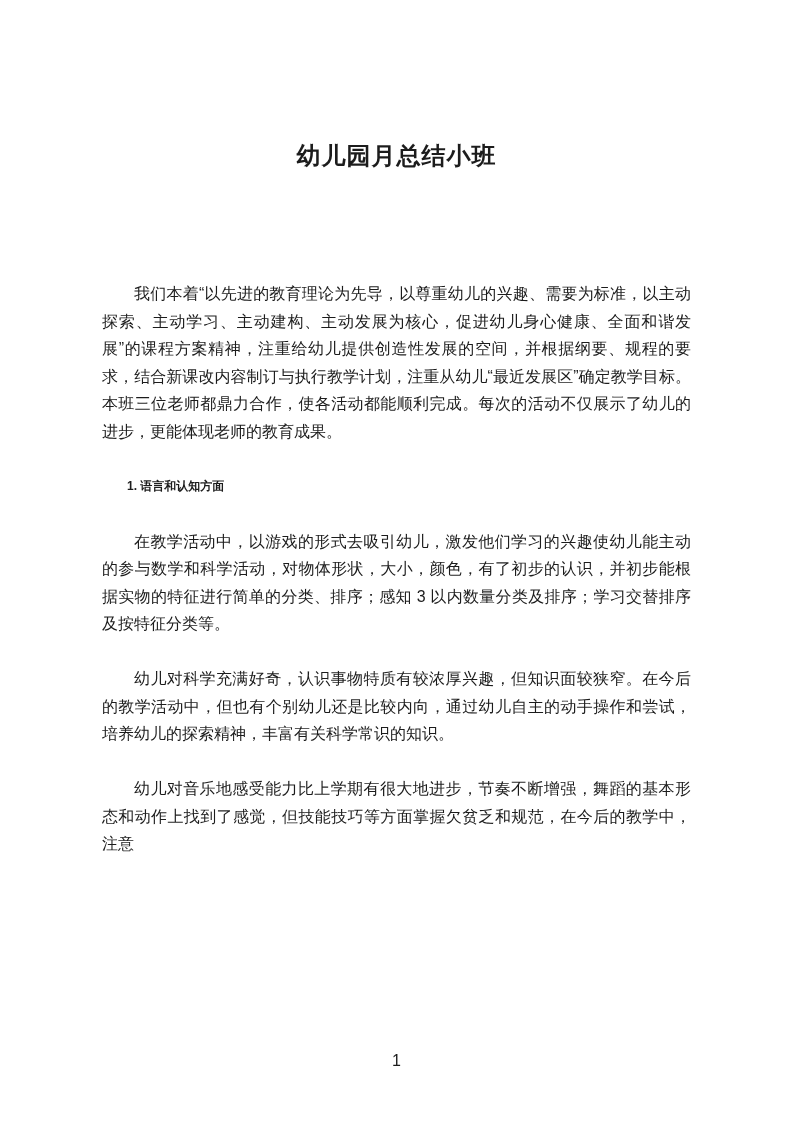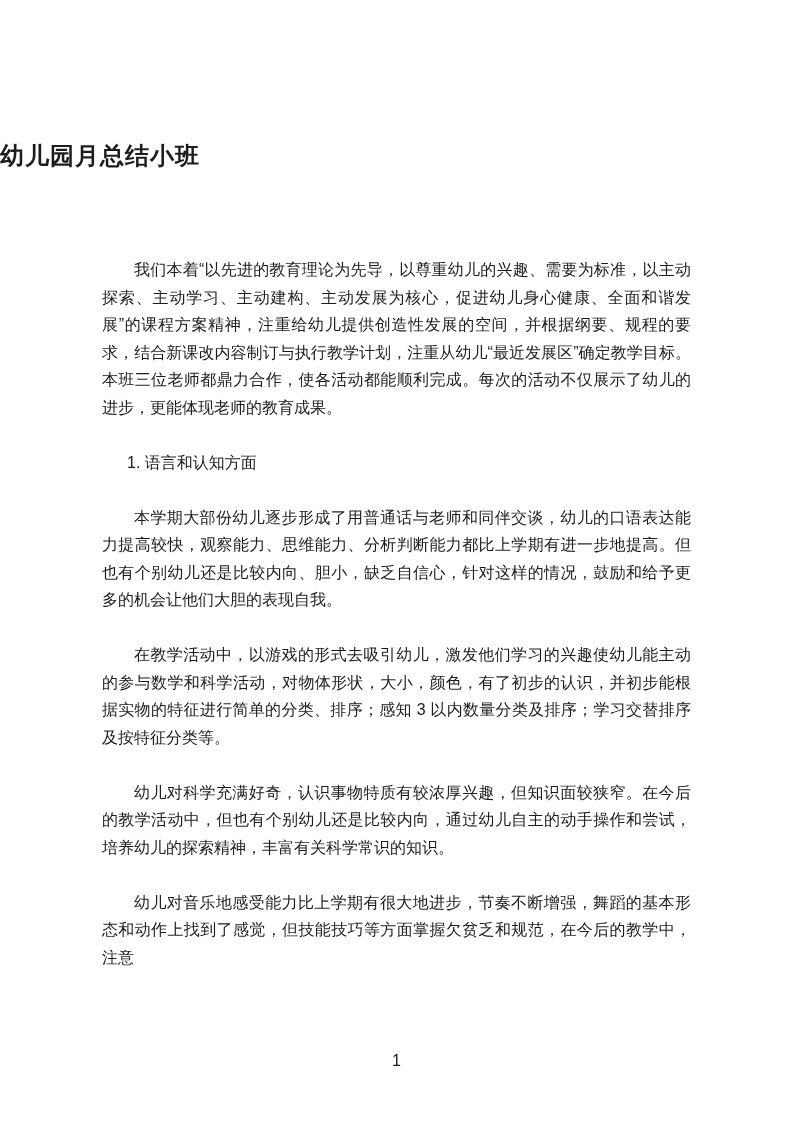--- a/index.html
+++ b/index.html
@@ -12,41 +12,41 @@
     width: 793px;
     height: 1122px;
     background: #ffffff;
     color: #1c1c1c;
     font-family: "Liberation Sans", sans-serif;
     overflow: hidden;
   }
   .doc-title {
     margin: 0;
     padding-top: 140px;
-    text-align: left;
+    text-align: center;
     font-size: 24px;
     line-height: 32px;
     font-weight: bold;
     letter-spacing: 1px;
   }
   .doc-body {
-    margin: 84px 102px 0 102px;
+    margin: 108px 102px 0 102px;
     font-size: 16px;
     line-height: 27.5px;
     text-align: justify;
   }
   .para {
     margin: 0 0 27.5px 0;
     text-indent: 32px;
   }
   .heading {
     margin: 0 0 27.5px 0;
     text-indent: 25px;
-    font-weight: normal;
-    font-size: 16px;
+    font-weight: bold;
+    font-size: 12px;
     line-height: 27.5px;
   }
   .page-number {
     position: absolute;
     top: 1050px;
     left: 0;
     width: 100%;
     text-align: center;
     font-size: 16px;
     line-height: 22px;
@@ -56,21 +56,20 @@
 <body>
 
 <div class="page">
   <h1 class="doc-title">幼儿园月总结小班</h1>
 
   <div class="doc-body">
     <p class="para">我们本着“以先进的教育理论为先导，以尊重幼儿的兴趣、需要为标准，以主动探索、主动学习、主动建构、主动发展为核心，促进幼儿身心健康、全面和谐发展”的课程方案精神，注重给幼儿提供创造性发展的空间，并根据纲要、规程的要求，结合新课改内容制订与执行教学计划，注重从幼儿“最近发展区”确定教学目标。本班三位老师都鼎力合作，使各活动都能顺利完成。每次的活动不仅展示了幼儿的进步，更能体现老师的教育成果。</p>
 
     <p class="heading">1. 语言和认知方面</p>
 
-    <p class="para">本学期大部份幼儿逐步形成了用普通话与老师和同伴交谈，幼儿的口语表达能力提高较快，观察能力、思维能力、分析判断能力都比上学期有进一步地提高。但也有个别幼儿还是比较内向、胆小，缺乏自信心，针对这样的情况，鼓励和给予更多的机会让他们大胆的表现自我。</p>
 
     <p class="para">在教学活动中，以游戏的形式去吸引幼儿，激发他们学习的兴趣使幼儿能主动的参与数学和科学活动，对物体形状，大小，颜色，有了初步的认识，并初步能根据实物的特征进行简单的分类、排序；感知 3 以内数量分类及排序；学习交替排序及按特征分类等。</p>
 
     <p class="para">幼儿对科学充满好奇，认识事物特质有较浓厚兴趣，但知识面较狭窄。在今后的教学活动中，但也有个别幼儿还是比较内向，通过幼儿自主的动手操作和尝试，培养幼儿的探索精神，丰富有关科学常识的知识。</p>
 
 
     <p class="para">幼儿对音乐地感受能力比上学期有很大地进步，节奏不断增强，舞蹈的基本形态和动作上找到了感觉，但技能技巧等方面掌握欠贫乏和规范，在今后的教学中，注意</p>
   </div>
 
   <div class="page-number">1</div>

